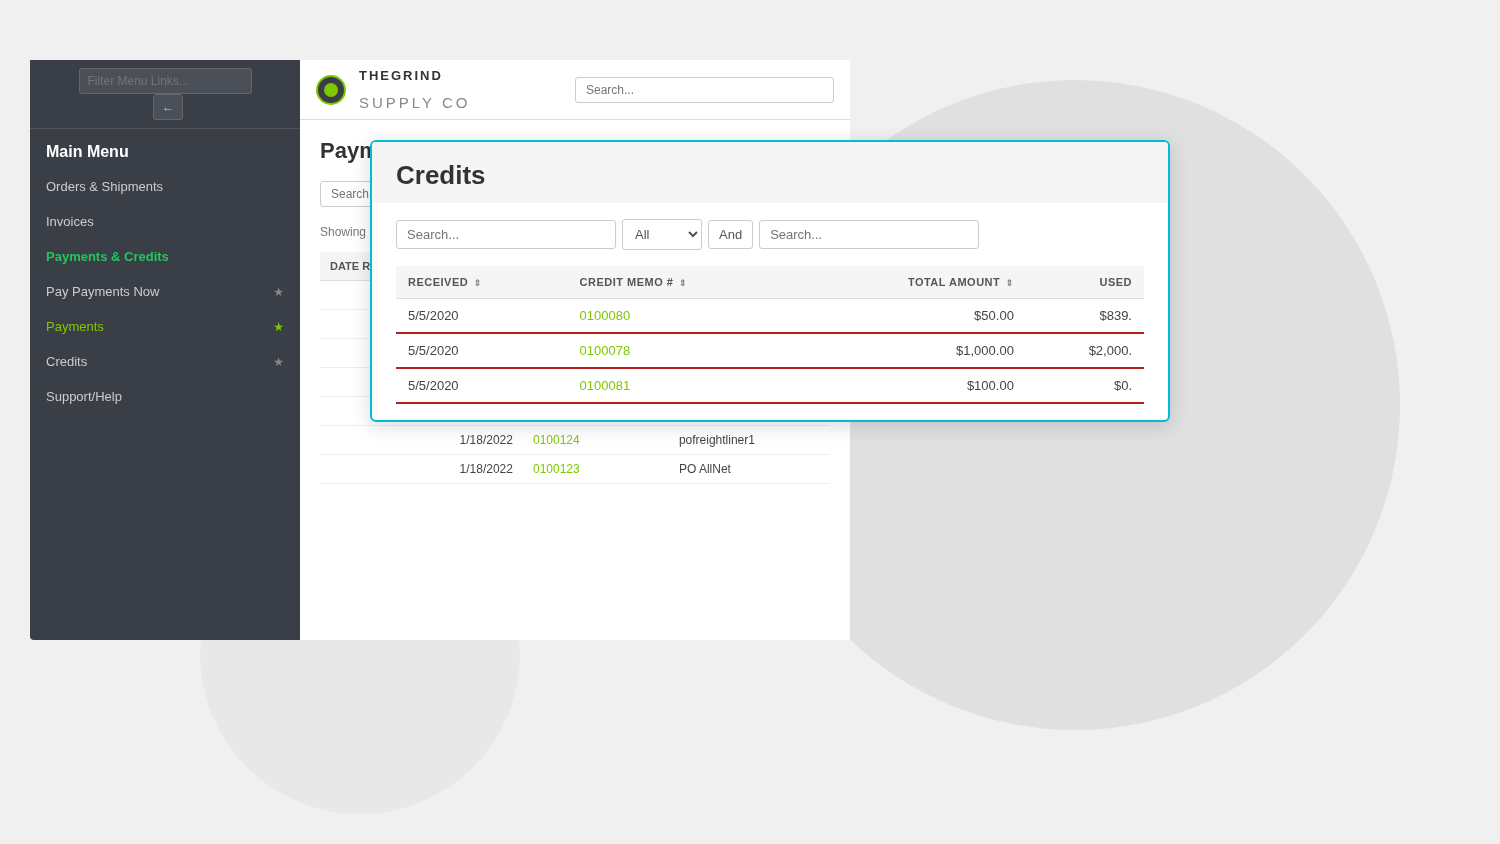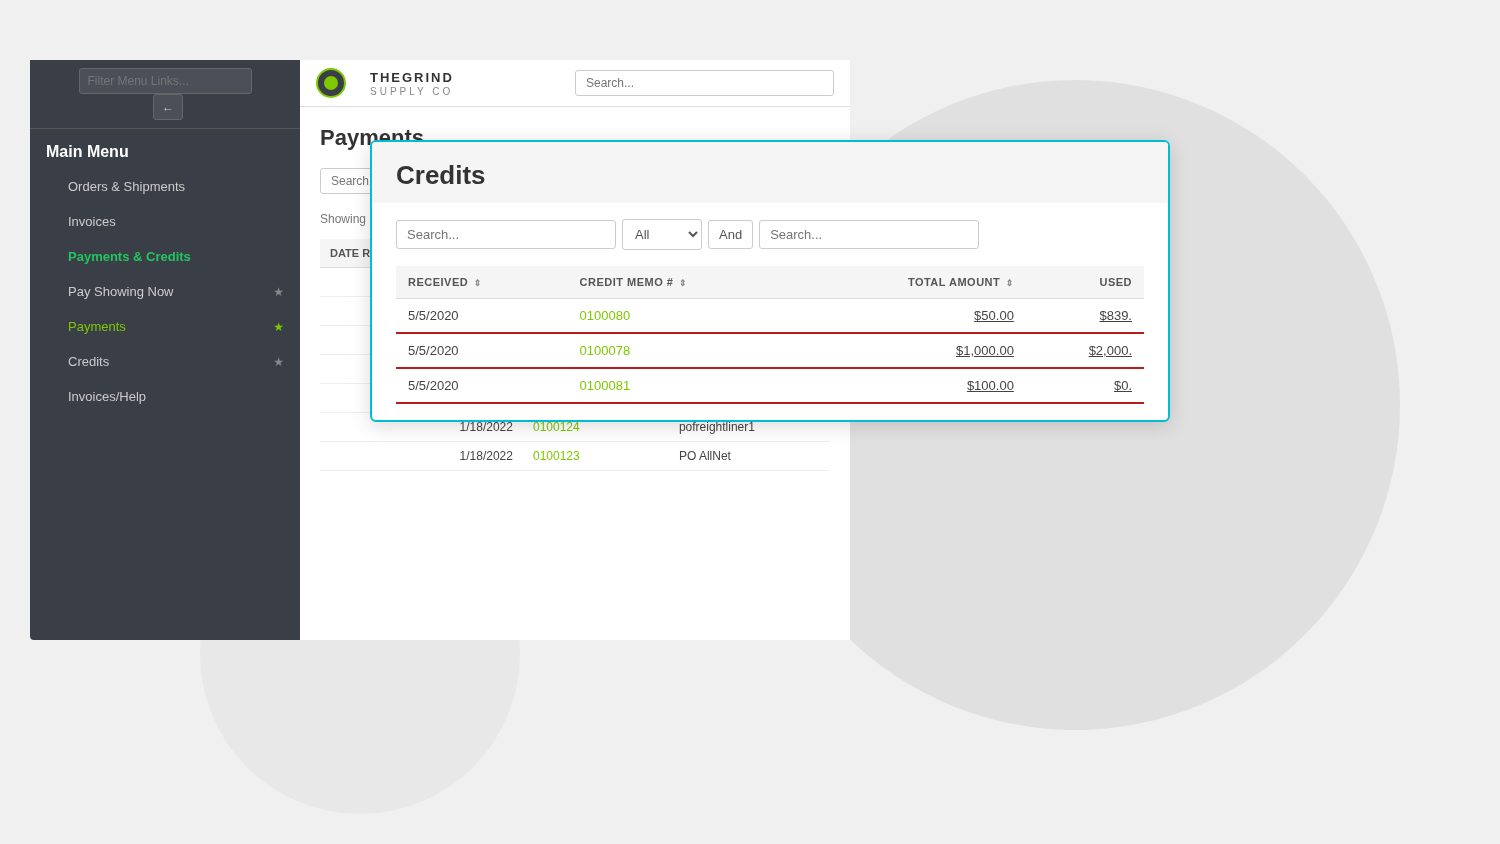--- a/index.html
+++ b/index.html
@@ -87,21 +87,20 @@
     .sidebar-main-menu {
       padding: 14px 16px 8px;
       color: #fff;
       font-size: 16px;
       font-weight: 700;
     }
 
     .sidebar-nav {
       display: flex;
       flex-direction: column;
-      padding-left: 22px;
     }
 
     .sidebar-item {
       padding: 10px 16px;
       color: #ccc;
       font-size: 13px;
       cursor: pointer;
       display: flex;
       align-items: center;
       justify-content: space-between;
@@ -140,21 +139,21 @@
       background: #fff;
       border-bottom: 1px solid #ddd;
       padding: 8px 16px;
       display: flex;
       align-items: center;
     }
 
     .brand-logo {
       display: flex;
       align-items: center;
-      gap: 24px;
+      gap: 13px;
       flex: 1;
     }
 
     .logo-circle {
       width: 30px;
       height: 30px;
       border-radius: 50%;
       background: #3a3f47;
       border: 2px solid #7ec800;
       display: flex;
@@ -170,24 +169,24 @@
     }
 
     .brand-name {
       font-size: 13px;
       font-weight: 700;
       letter-spacing: 2px;
       color: #333;
     }
 
     .brand-sub {
-      font-size: 10px;
+      font-size: 15px;
       letter-spacing: 3px;
       color: #888;
-      margin-top: 1px;
+      margin-top: 11px;
     }
 
     .top-search {
       flex: 1;
       max-width: 260px;
       margin-left: auto;
     }
 
     .top-search input {
       width: 100%;
@@ -404,21 +403,21 @@
     }
 
     .credits-table th.right { text-align: right; }
 
     .credits-table td {
       padding: 9px 12px;
       border-bottom: 2px solid #b91c1c;
       color: #444;
     }
 
-    .credits-table td.right { text-align: right; text-decoration: underline; }
+    .credits-table td.right { text-align: right; }
   </style>
 </head>
 <body>
 
 <div class="bg-circle-large"></div>
 <div class="bg-circle-small"></div>
 
 <div class="app-container">
 
   <div class="sidebar">
@@ -433,33 +432,33 @@
       <div class="sidebar-item">
         <span>Orders &amp; Shipments</span>
       </div>
       <div class="sidebar-item">
         <span>Invoices</span>
       </div>
       <div class="sidebar-item payments-credits">
         <span>Payments &amp; Credits</span>
       </div>
       <div class="sidebar-item">
-        <span>Pay Showing Now</span>
+        <span>Pay Payments Now</span>
         <span class="star-icon">★</span>
       </div>
       <div class="sidebar-item payments-link">
         <span>Payments</span>
         <span class="star-icon" style="color:#7ec800;">★</span>
       </div>
       <div class="sidebar-item credits-link">
         <span>Credits</span>
         <span class="star-icon">★</span>
       </div>
       <div class="sidebar-item">
-        <span>Invoices/Help</span>
+        <span>Support/Help</span>
       </div>
     </nav>
   </div>
 
   <div class="main-content">
 
     <div class="top-bar">
       <div class="brand-logo">
         <div class="logo-circle">
           <div class="logo-inner"></div>

